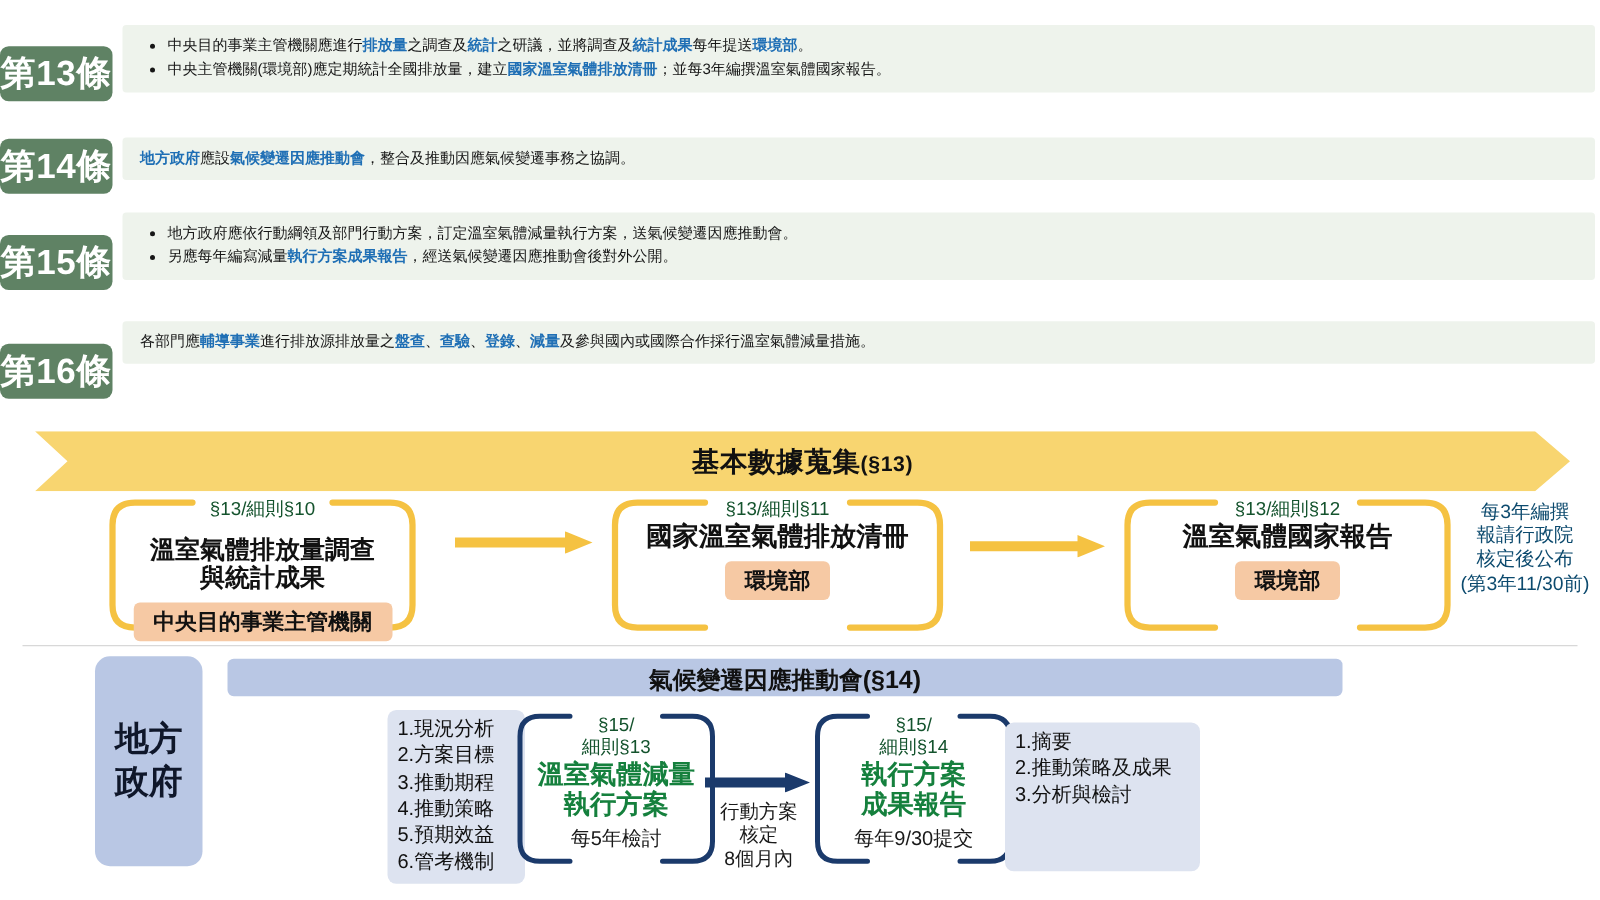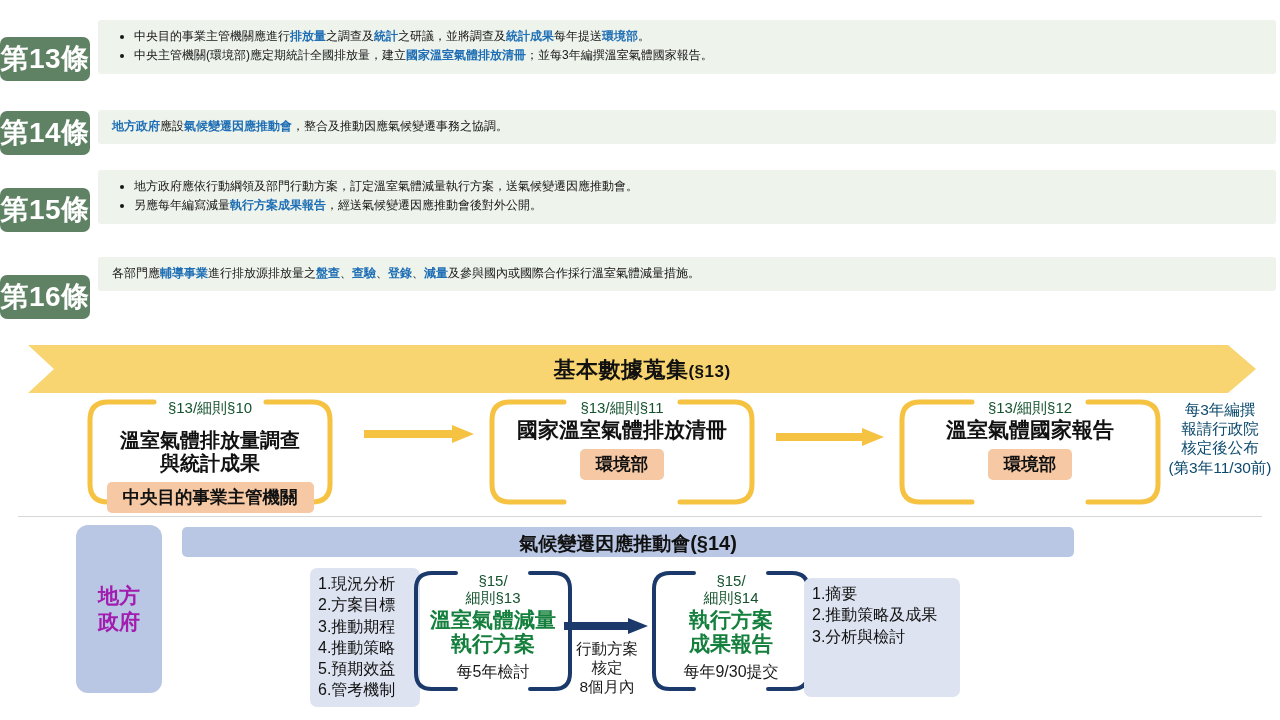--- a/index.html
+++ b/index.html
@@ -175,23 +175,23 @@
     top: 525px;
     width: 86px;
     height: 168px;
     background: #b9c7e4;
     border-radius: 12px;
     display: flex;
     align-items: center;
     justify-content: center;
   }
   #local-gov-box .lg-label {
-    font-size: 21px;
-    font-weight: bold;
-    color: #a21caf;
+    font-size: 27px;
+    font-weight: bold;
+    color: #0f172a;
     line-height: 1.25;
     white-space: pre-line;
   }
   #banner-council {
     position: absolute;
     left: 182px;
     top: 527px;
     width: 892px;
     height: 30px;
     background: #b9c7e4;

